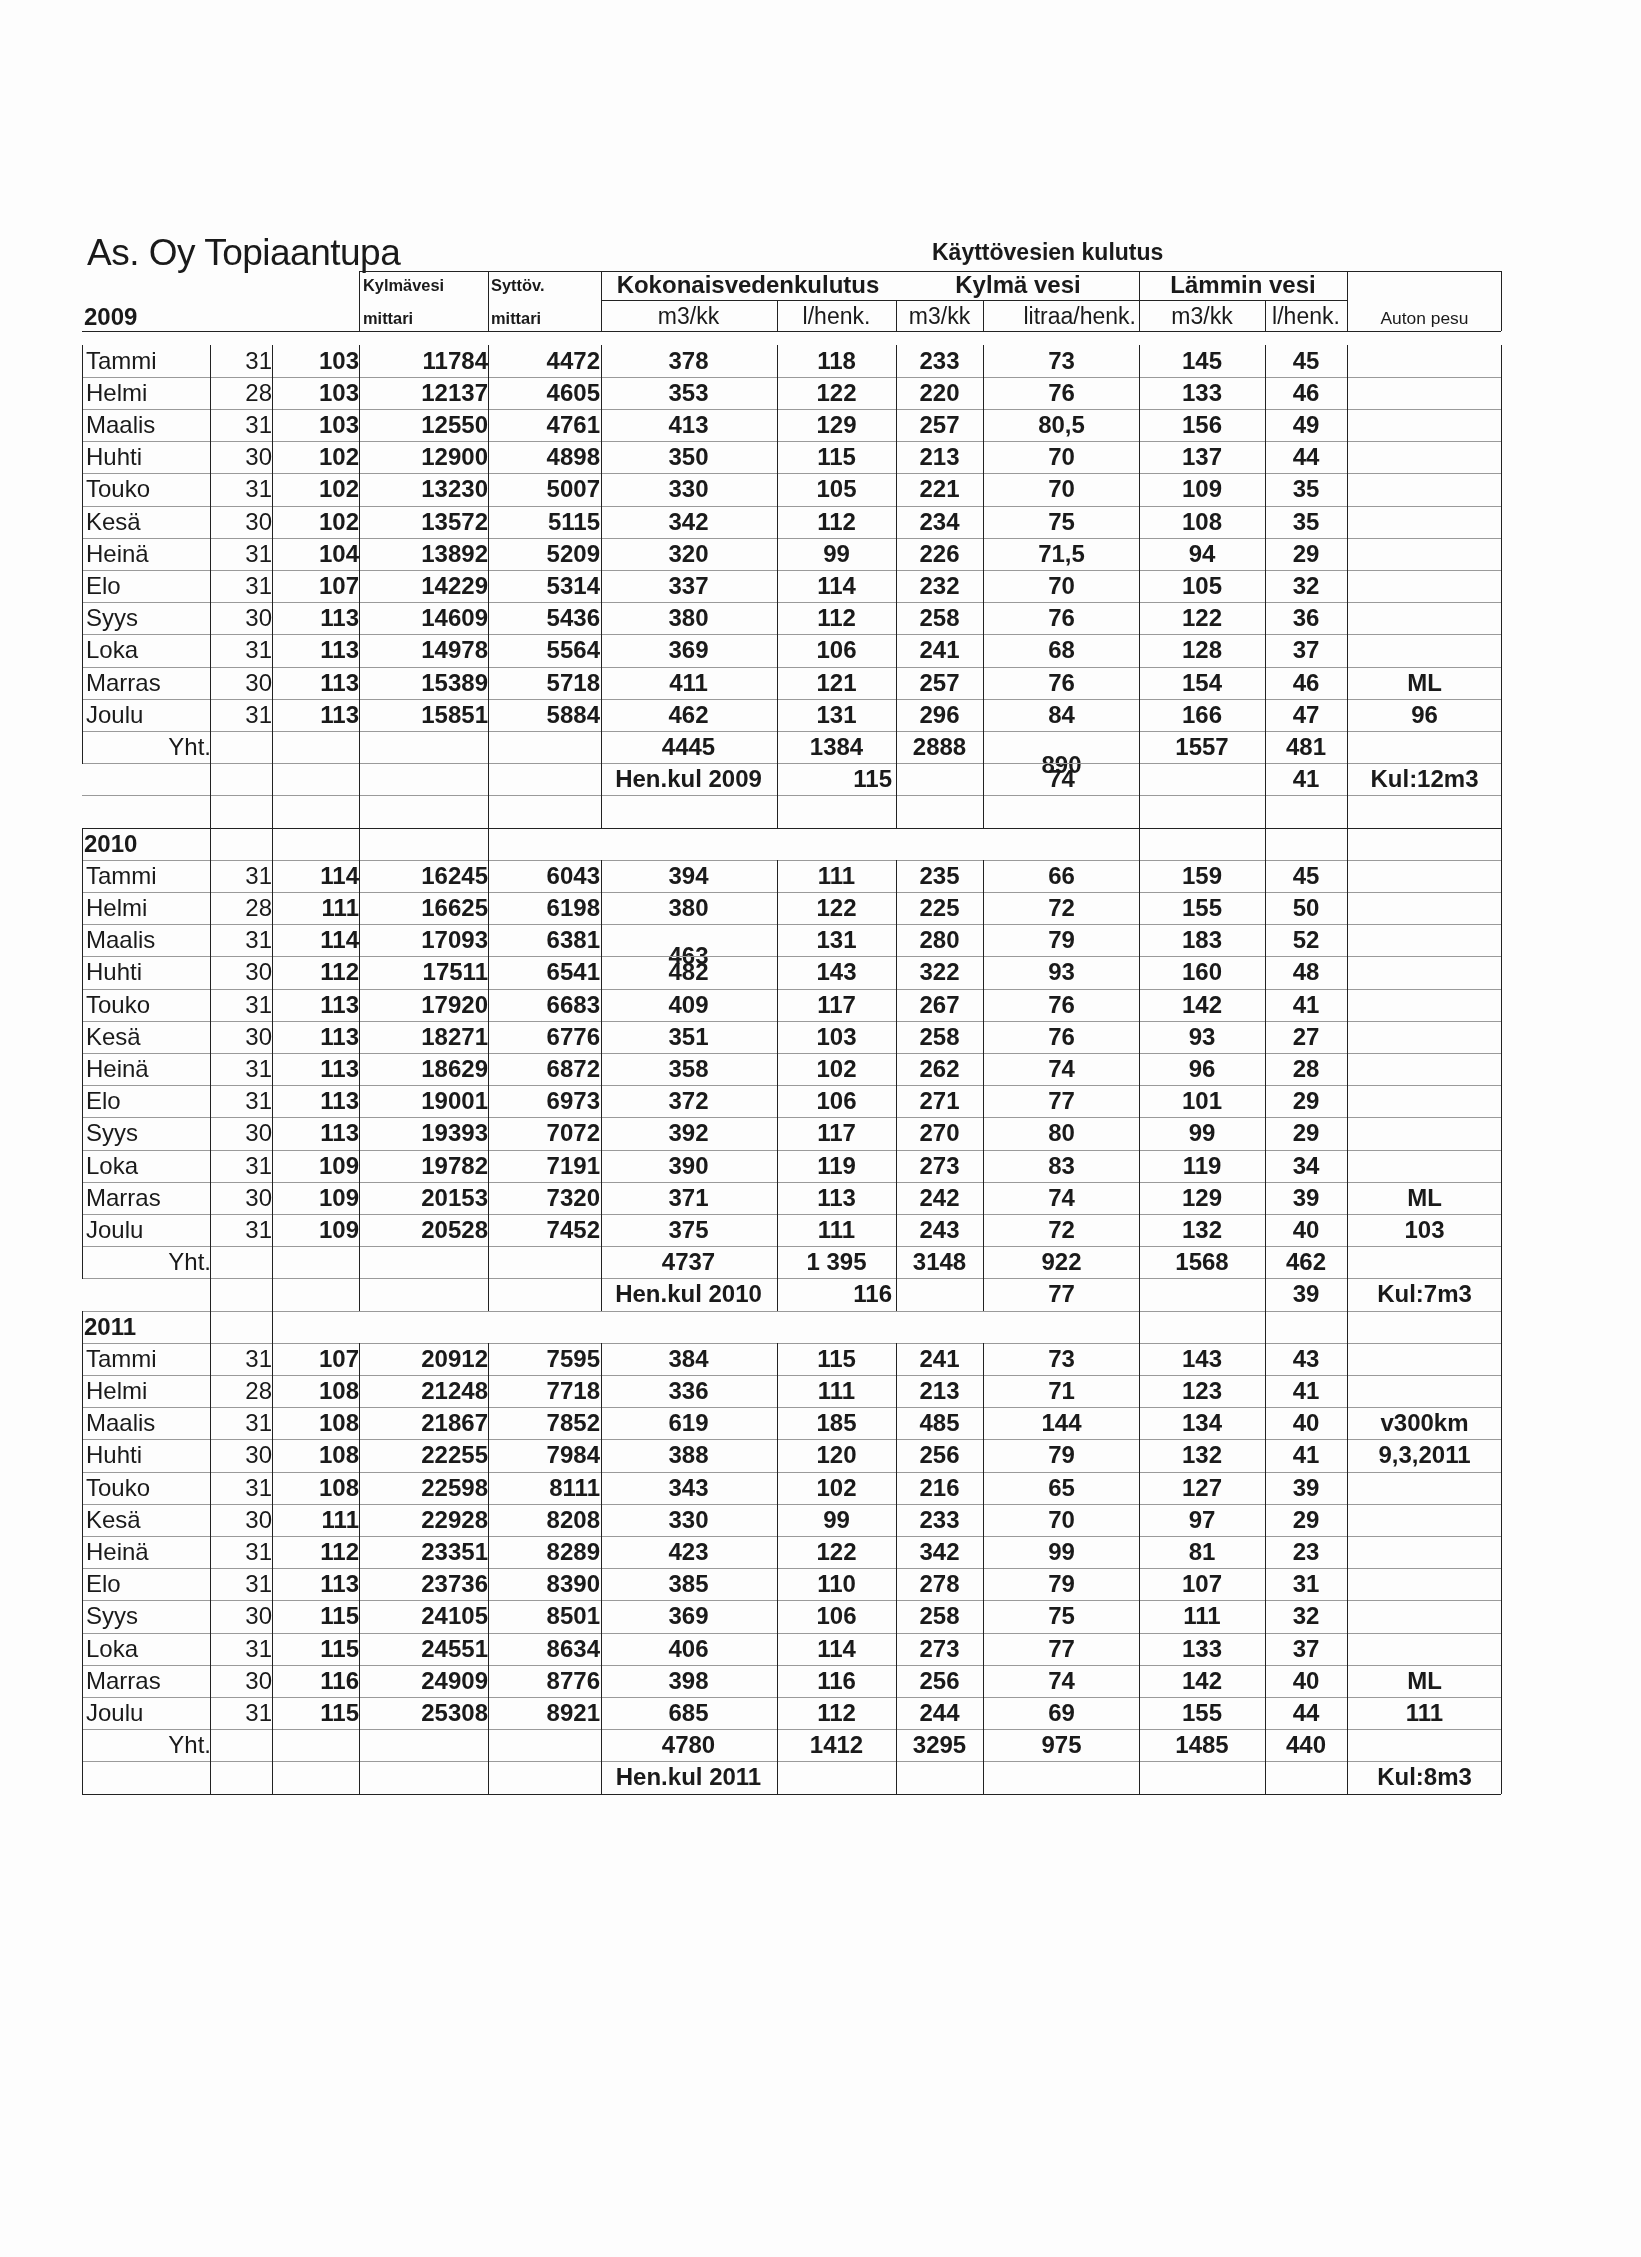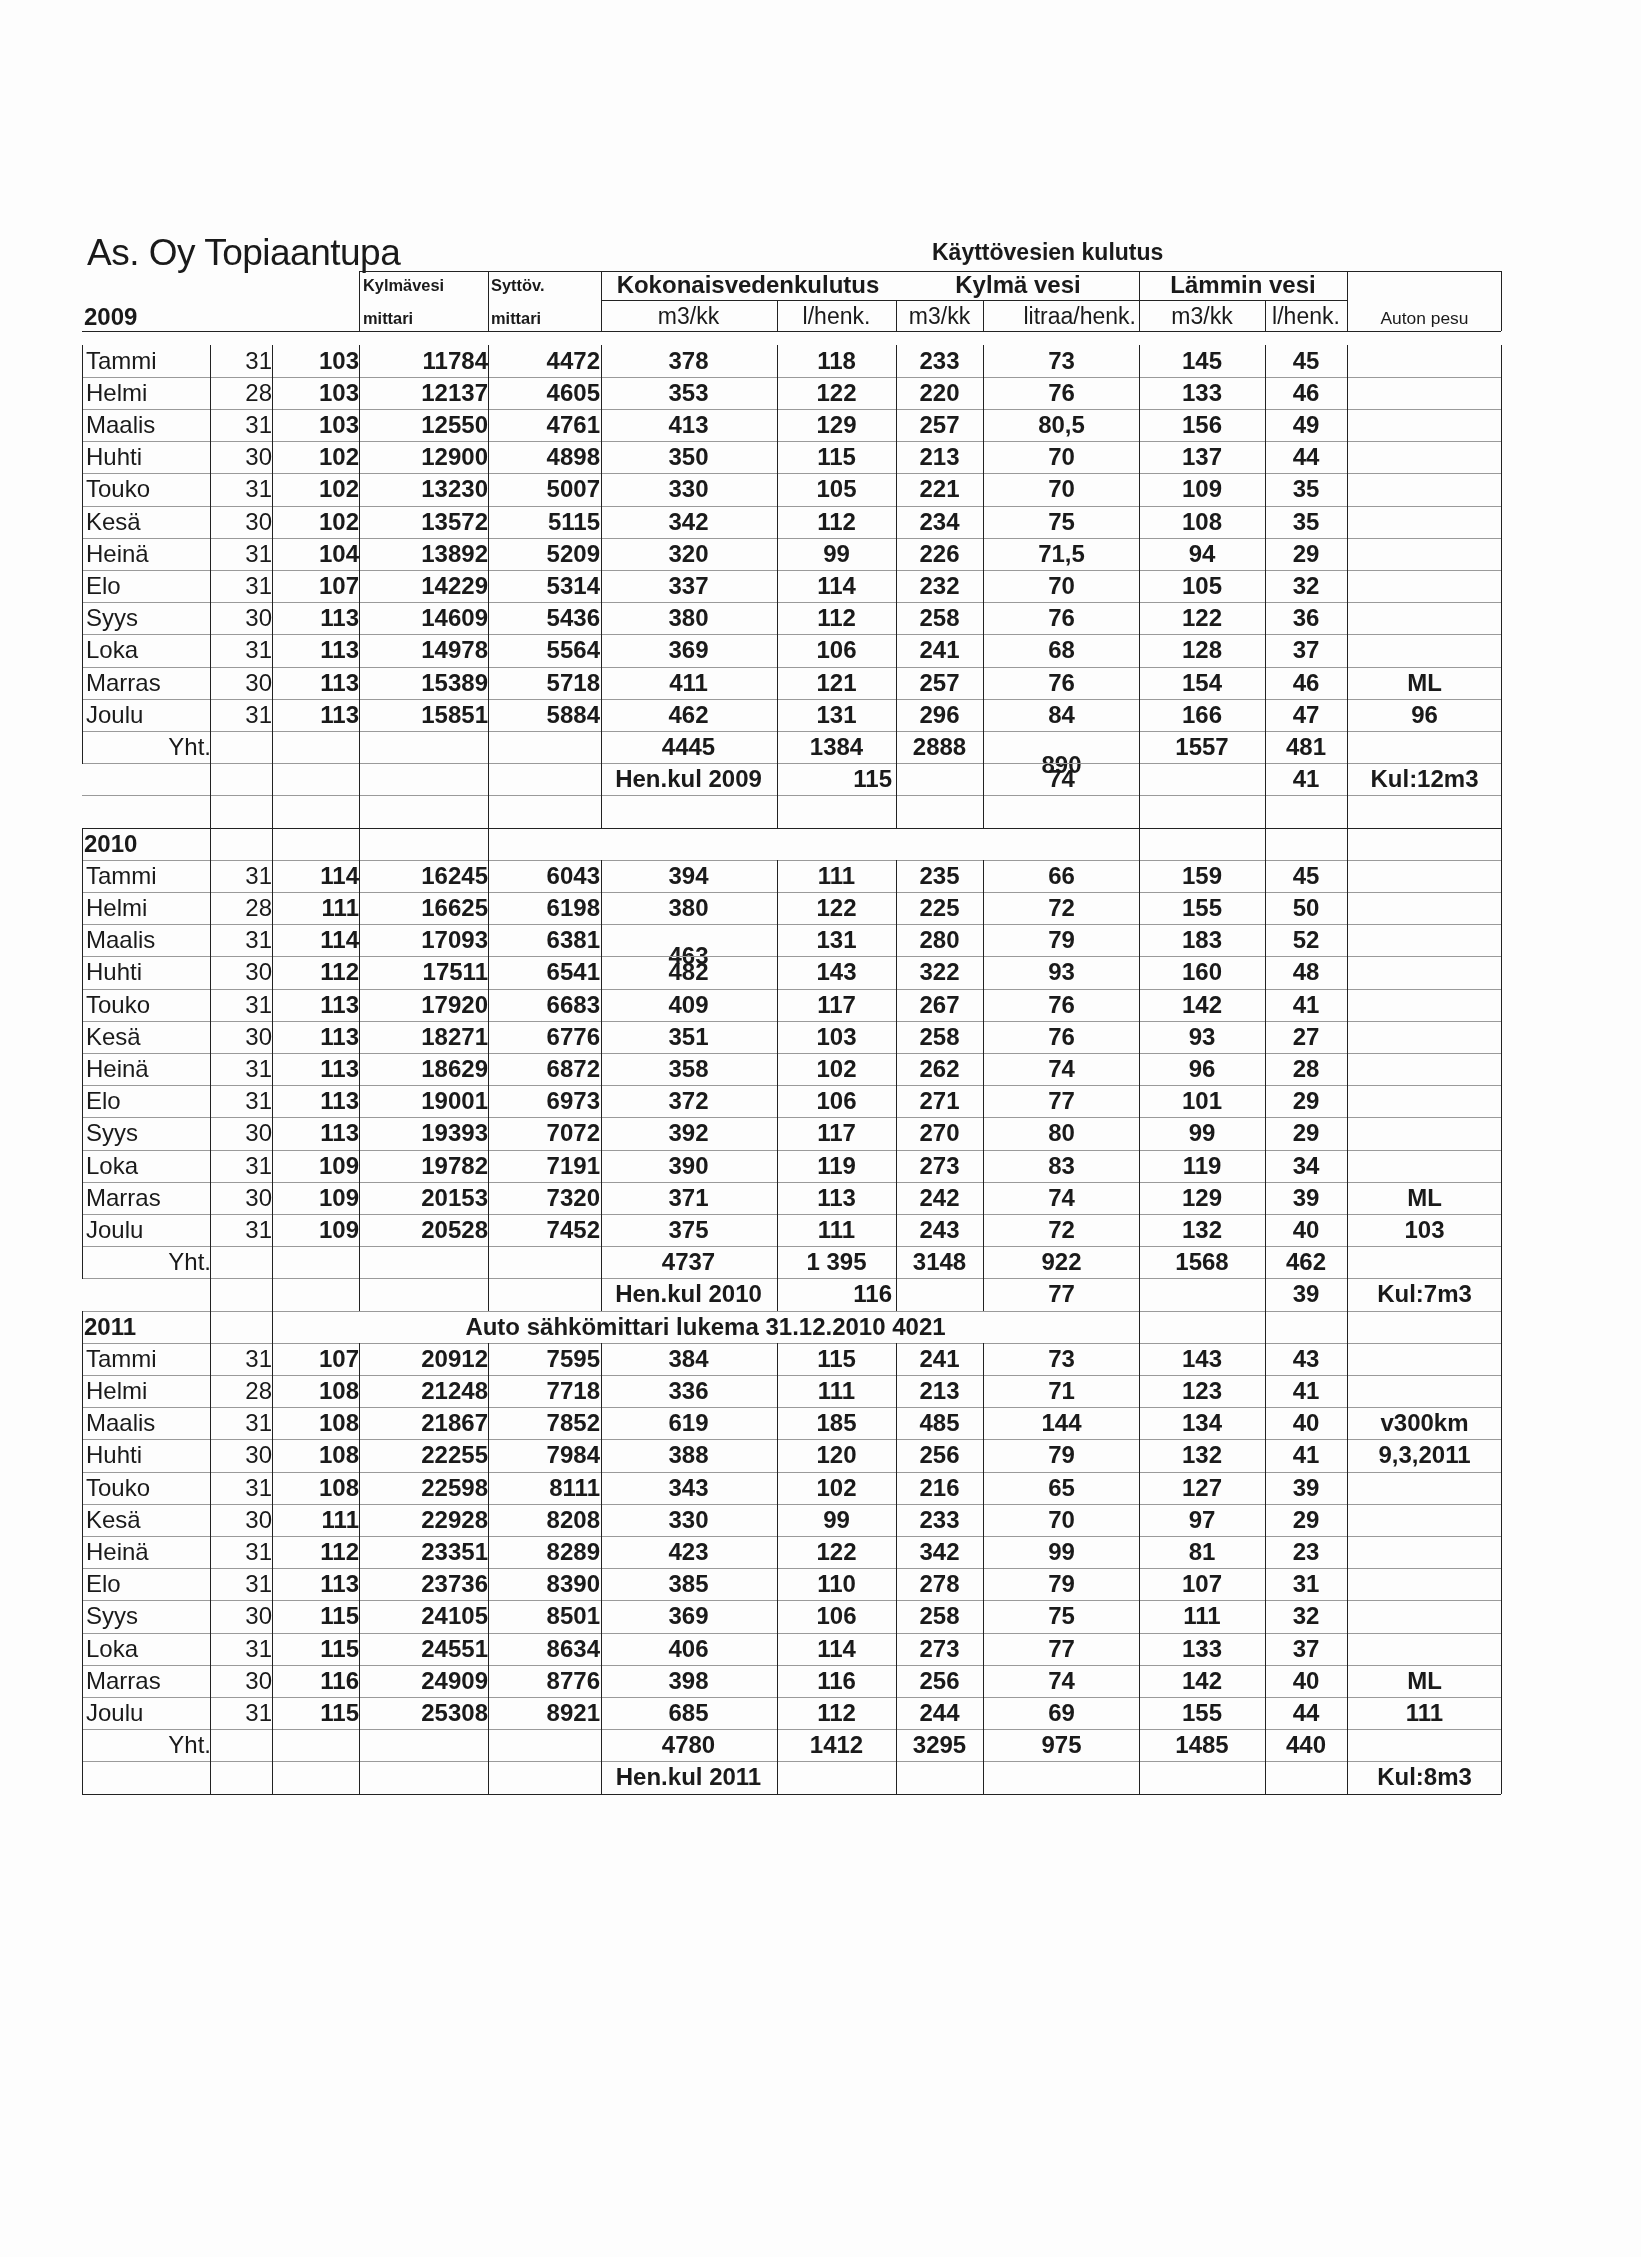--- a/index.html
+++ b/index.html
@@ -422,21 +422,20 @@
     <div class="vl" style="left: 488px; top: 828px; height: 483px;"></div>
     <div class="vl" style="left: 601px; top: 860px; height: 451px;"></div>
     <div class="vl" style="left: 777px; top: 860px; height: 451px;"></div>
     <div class="vl" style="left: 896px; top: 860px; height: 451px;"></div>
     <div class="vl" style="left: 983px; top: 860px; height: 451px;"></div>
     <div class="vl" style="left: 1139px; top: 828px; height: 483px;"></div>
     <div class="vl" style="left: 1265px; top: 828px; height: 483px;"></div>
     <div class="vl" style="left: 1347px; top: 828px; height: 483px;"></div>
     <div class="vl" style="left: 1501px; top: 828px; height: 483px;"></div>
     <div class="cell l b" style="left: 84px; top: 1311px; width: 116px;">2011</div>
-    <div class="cell c b" style="left: 272px; top: 1311px; width: 867px;">Auto sähkömittari lukema 31.12.2010  4021</div>
     <div class="hl" style="left: 82px; top: 1311px; width: 1419px;"></div>
     <div class="hl" style="left: 82px; top: 1343px; width: 1419px;"></div>
     <div class="cell l" style="left: 86px; top: 1343px; width: 121px;">Tammi</div>
     <div class="cell r" style="left: 214px; top: 1343px; width: 58px;">31</div>
     <div class="cell r b" style="left: 276px; top: 1343px; width: 83px;">107</div>
     <div class="cell r b" style="left: 363px; top: 1343px; width: 125px;">20912</div>
     <div class="cell r b" style="left: 491px; top: 1343px; width: 109px;">7595</div>
     <div class="cell c b" style="left: 604px; top: 1343px; width: 169px;">384</div>
     <div class="cell c b" style="left: 781px; top: 1343px; width: 111px;">115</div>
     <div class="cell c b" style="left: 900px; top: 1343px; width: 79px;">241</div>

